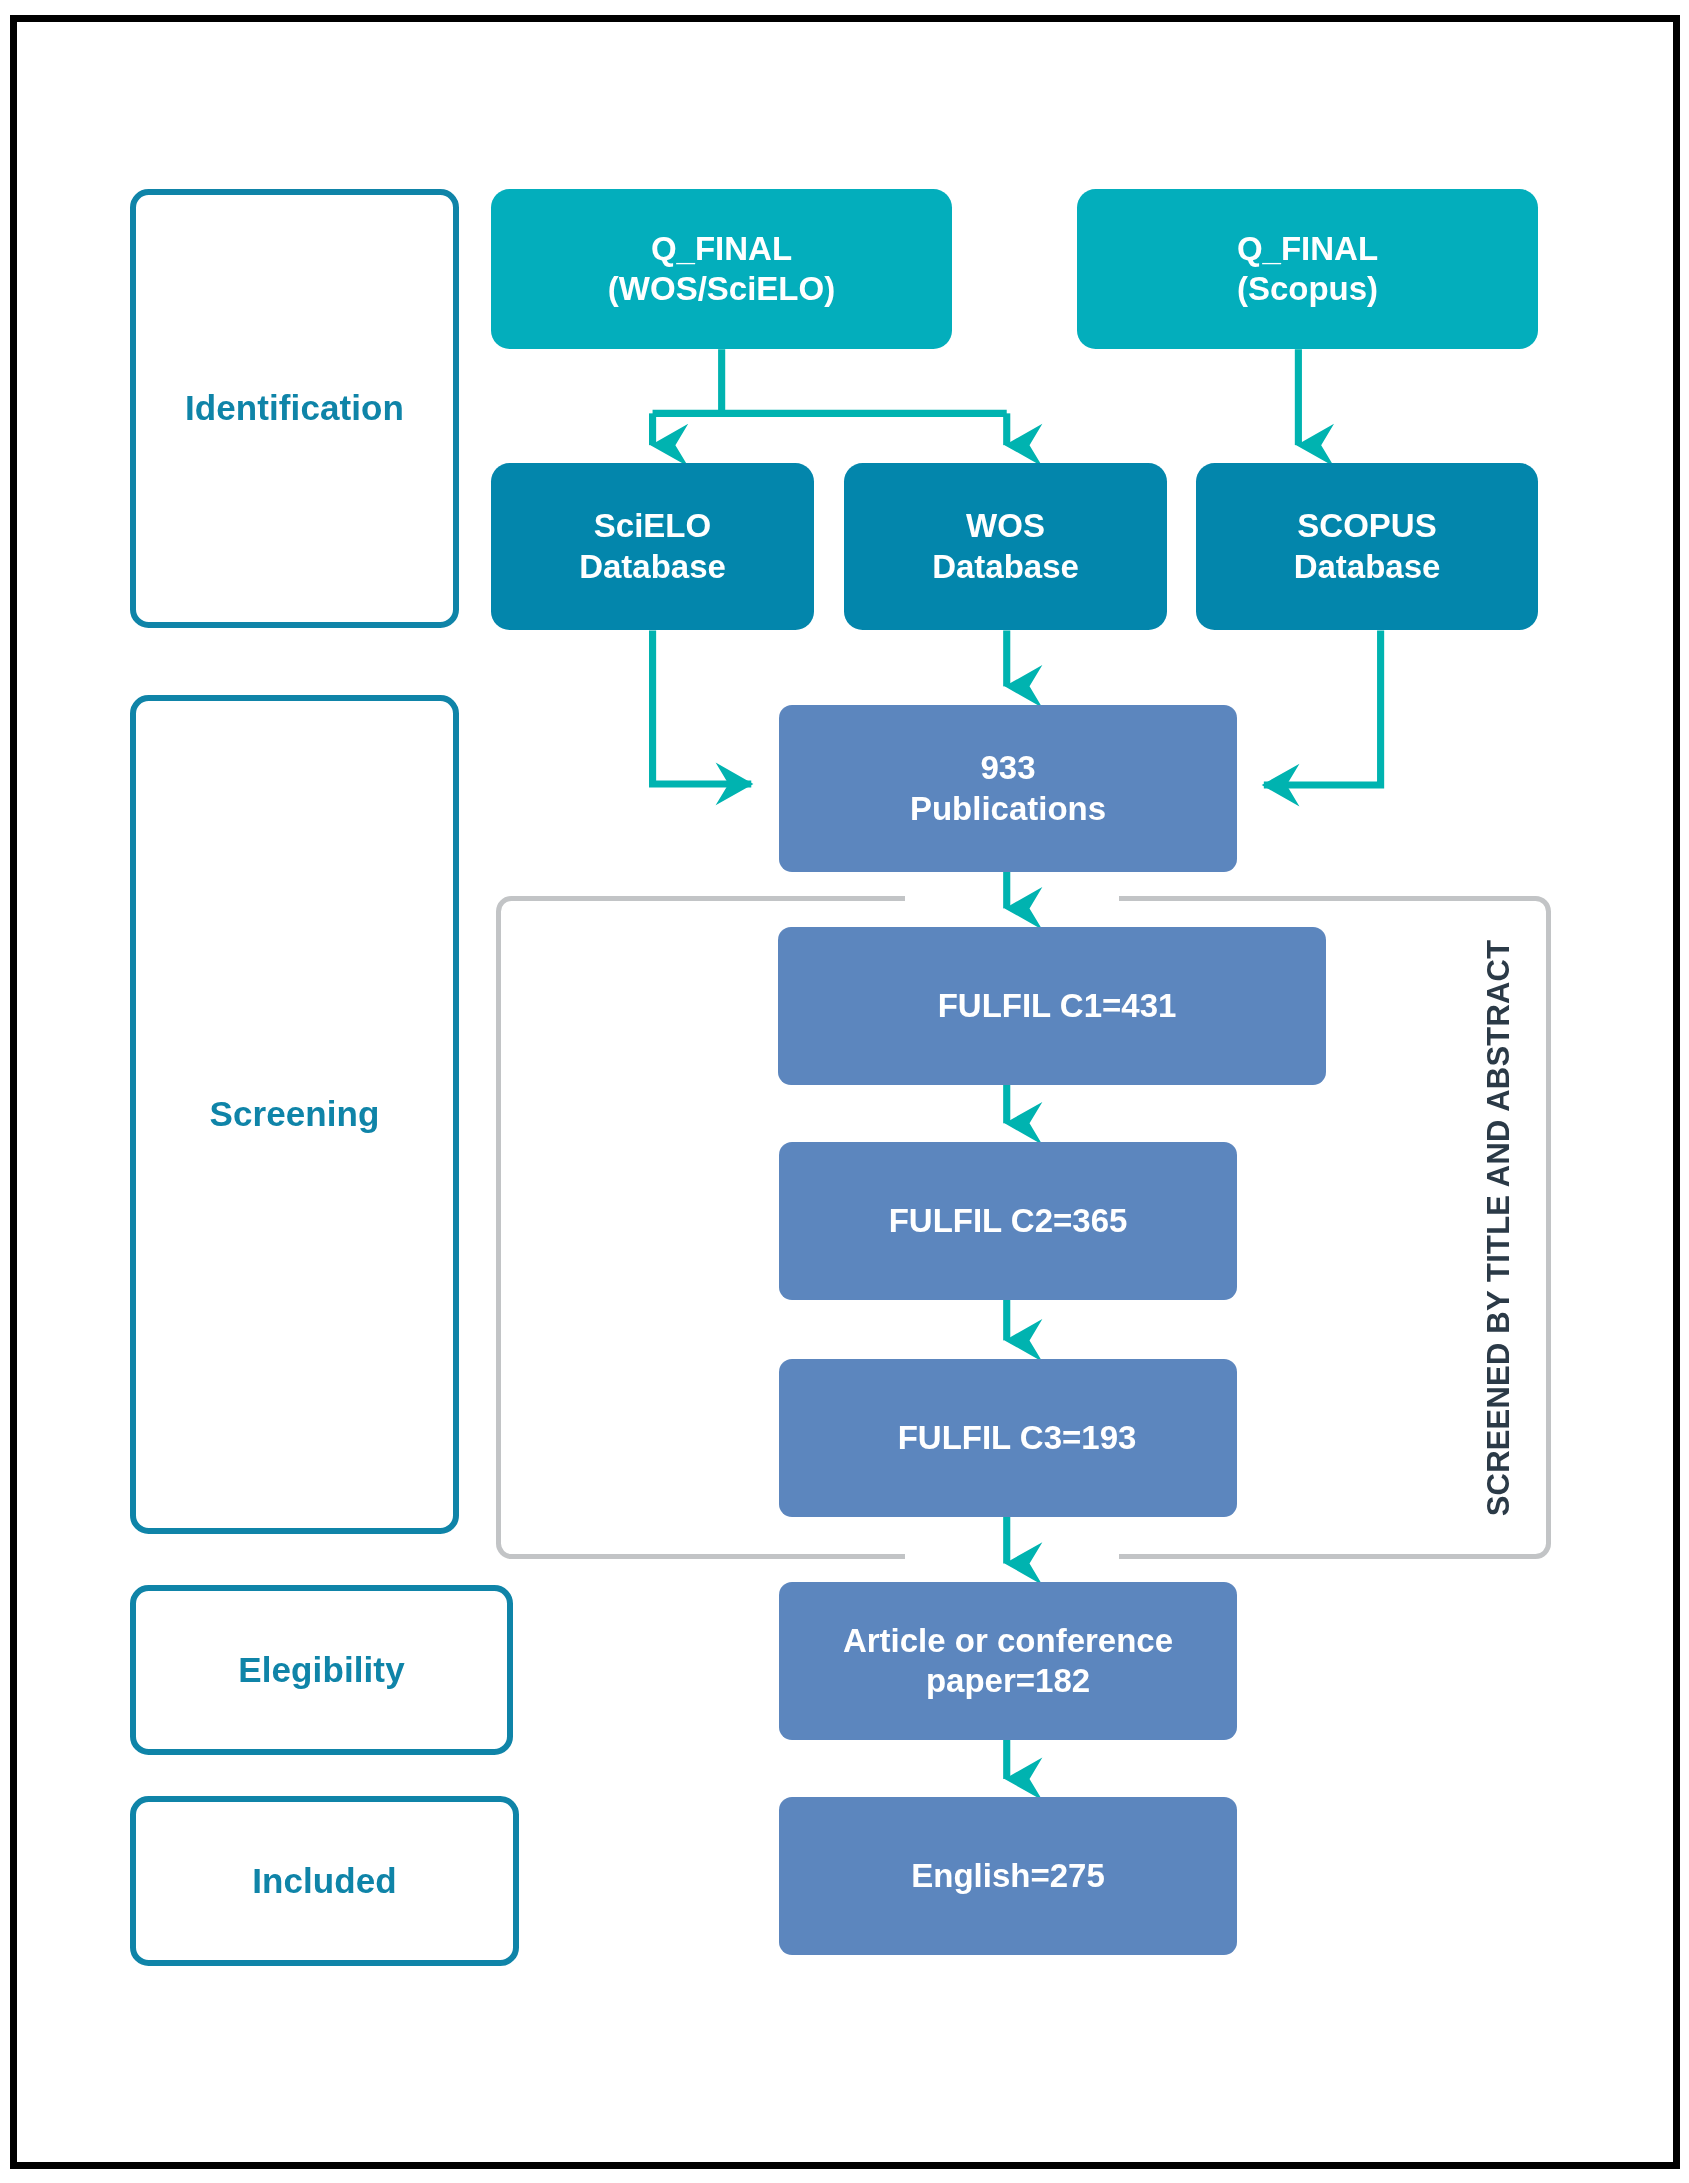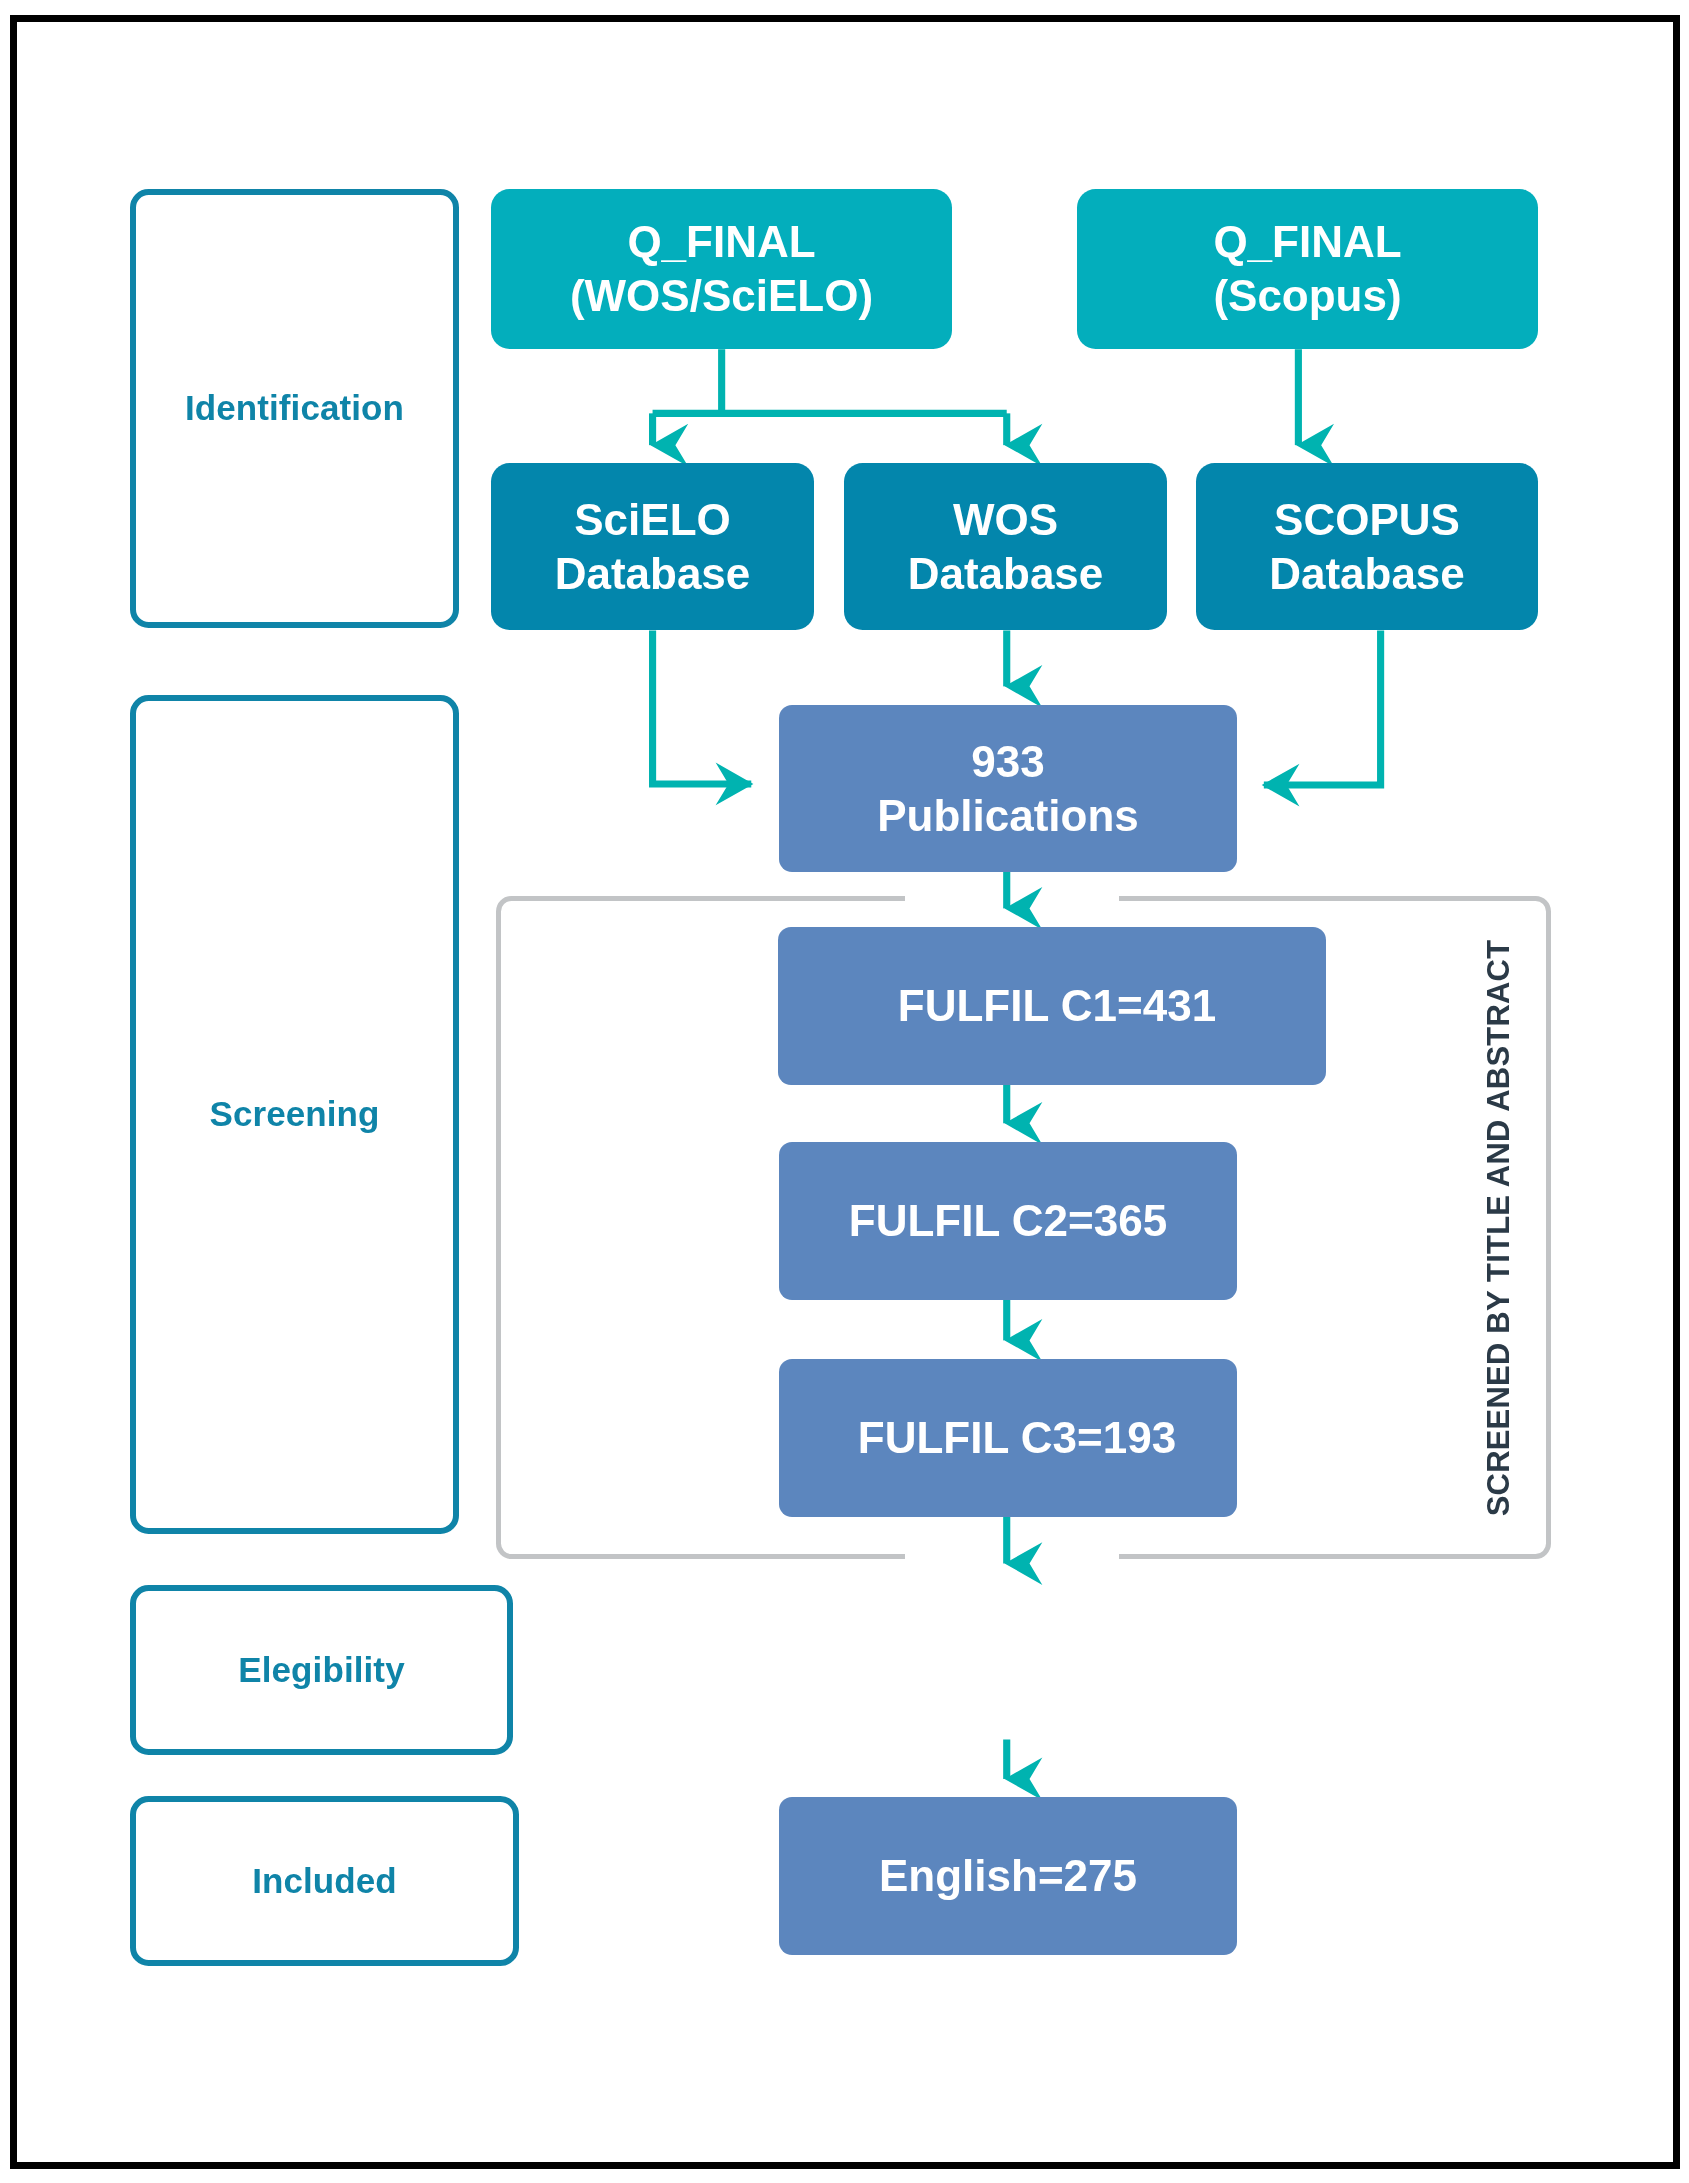--- a/index.html
+++ b/index.html
@@ -60,21 +60,21 @@
   .node {
     position: absolute;
     border-radius: 18.6px;
     box-sizing: border-box;
     display: flex;
     align-items: center;
     justify-content: center;
     text-align: center;
     color: #ffffff;
     font-weight: bold;
-    font-size: 44px;
+    font-size: 33px;
     line-height: 1.22;
     padding: 4.4px 10px;
   }
   .node.teal      { background: #03aebc; }
   .node.deepteal  { background: #0386ac; }
   .node.slate     { background: #5c86be; border-radius: 13px; }
 
   #node-qfinal-wos    { left: 491px;  top: 189px;  width: 461px; height: 160px; }
   #node-qfinal-scopus { left: 1077px; top: 189px;  width: 461px; height: 160px; }
 
@@ -256,19 +256,25 @@
   </div>
 
   <div class="node slate" id="node-fulfil-c2">
     <span>FULFIL C2=365</span>
   </div>
 
   <div class="node slate" id="node-fulfil-c3">
     <span>FULFIL C3=193</span>
   </div>
 
+  <div class="node slate" id="node-article">
+    <span>
+      <span>Article or conference</span><br>
+      <span>paper=182</span>
+    </span>
+  </div>
 
   <div class="node slate" id="node-english">
     <span>English=275</span>
   </div>
 
 </div>
 
 
 </body></html>

